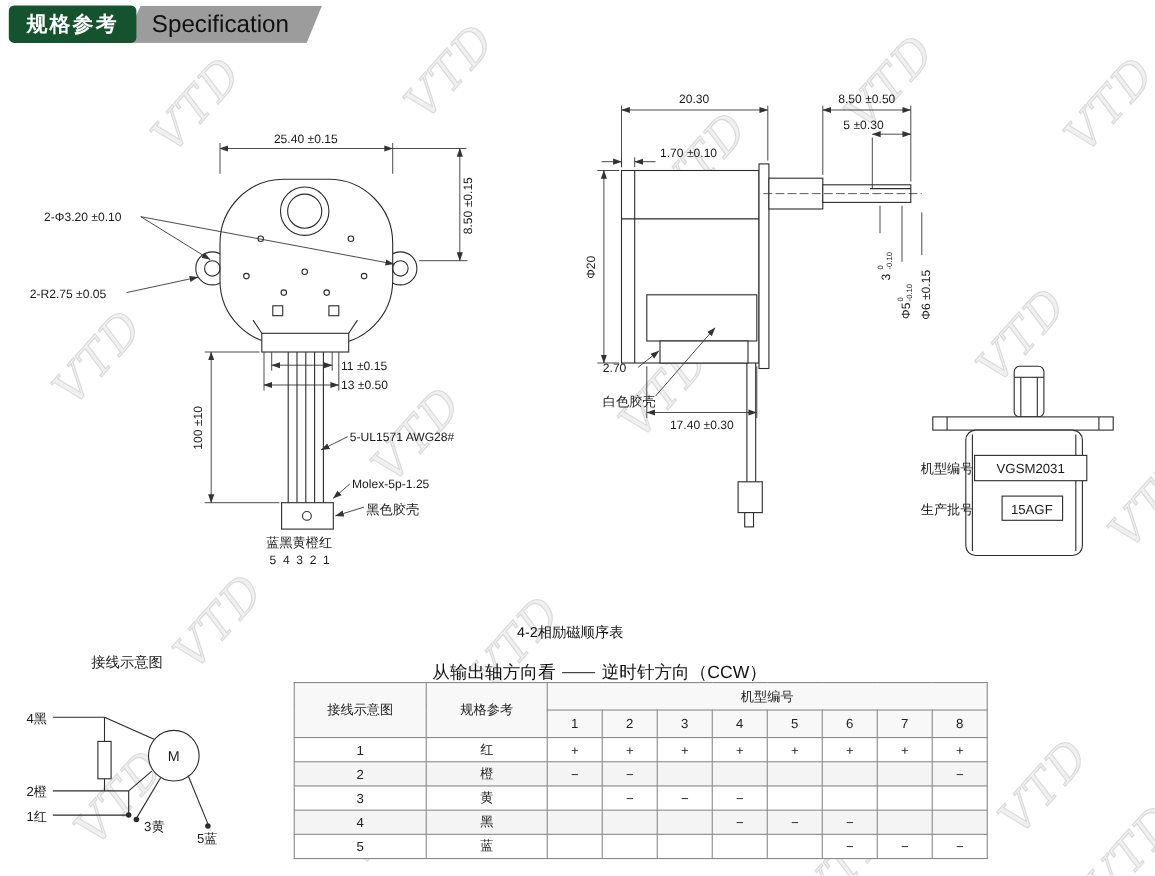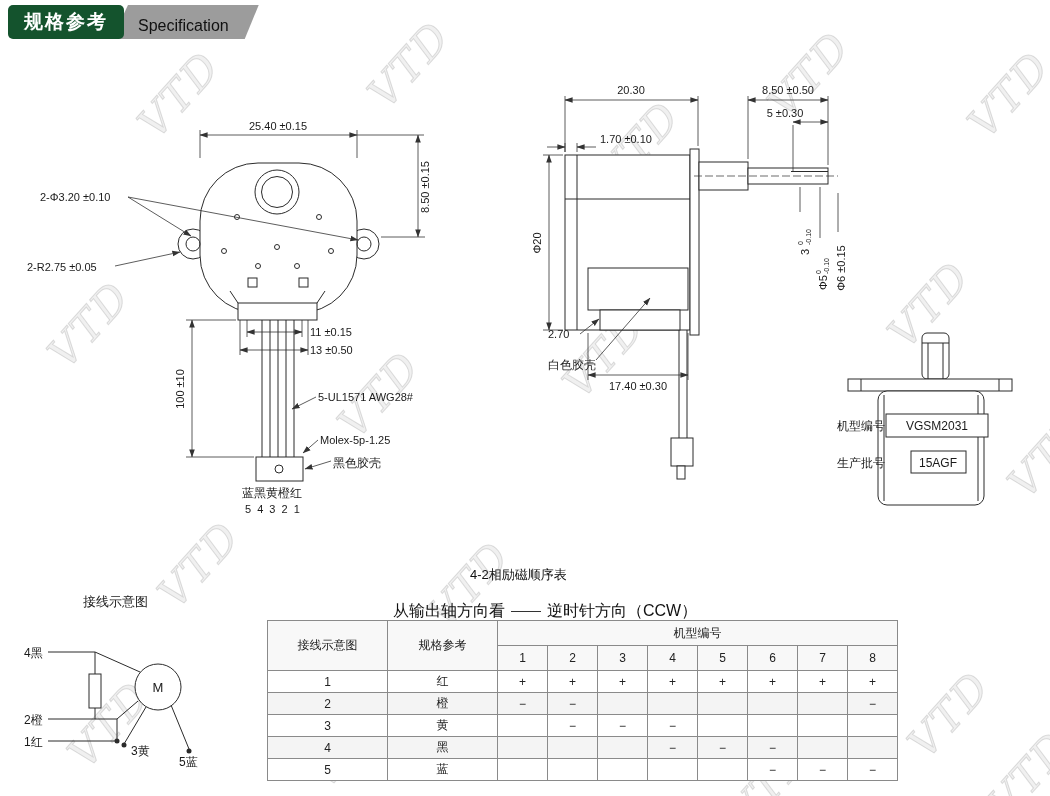--- a/index.html
+++ b/index.html
@@ -16,21 +16,21 @@
   #drawing { position:absolute; left:0; top:0; z-index:1; }
   svg text { fill:#1a1a1a; stroke:none; font-family:"Liberation Sans",sans-serif; }
   .dim-t { font-size:11px; }
   .cn    { font-size:12px; }
   .small-t { font-size:7px; }
 
   
   .header { position:absolute; left:8px; top:5px; display:flex; align-items:stretch; z-index:3; }
   .badge-cn { background:#14532d; color:#fff; font-size:19px; font-weight:bold; letter-spacing:2px;
               padding:4px 16px; border-radius:5px; position:relative; z-index:2; }
-  .badge-en { background:#9c9c9c; color:#101010; font-size:16px; padding:4px 30px 4px 26px;
+  .badge-en { background:#9c9c9c; color:#101010; font-size:22px; padding:4px 30px 4px 26px;
               margin-left:-12px; display:flex; align-items:flex-end;
               clip-path:polygon(16px 0, 100% 0, calc(100% - 14px) 100%, 0 100%); }
 
   
   .tbl-title { position:absolute; left:470px; top:566px; font-size:13px; color:#111; z-index:2; }
   .tbl-note  { position:absolute; left:393px; top:601px; display:flex; align-items:center;
                font-size:16px; color:#111; z-index:2; }
   .tbl-note .rule { width:30px; height:1px; background:#333; margin:0 6px; }
   .table-wrap { position:absolute; left:267px; top:620px; width:630px; z-index:2; }
   .seq-table { width:100%; border-collapse:collapse; table-layout:fixed; background:#fff;

